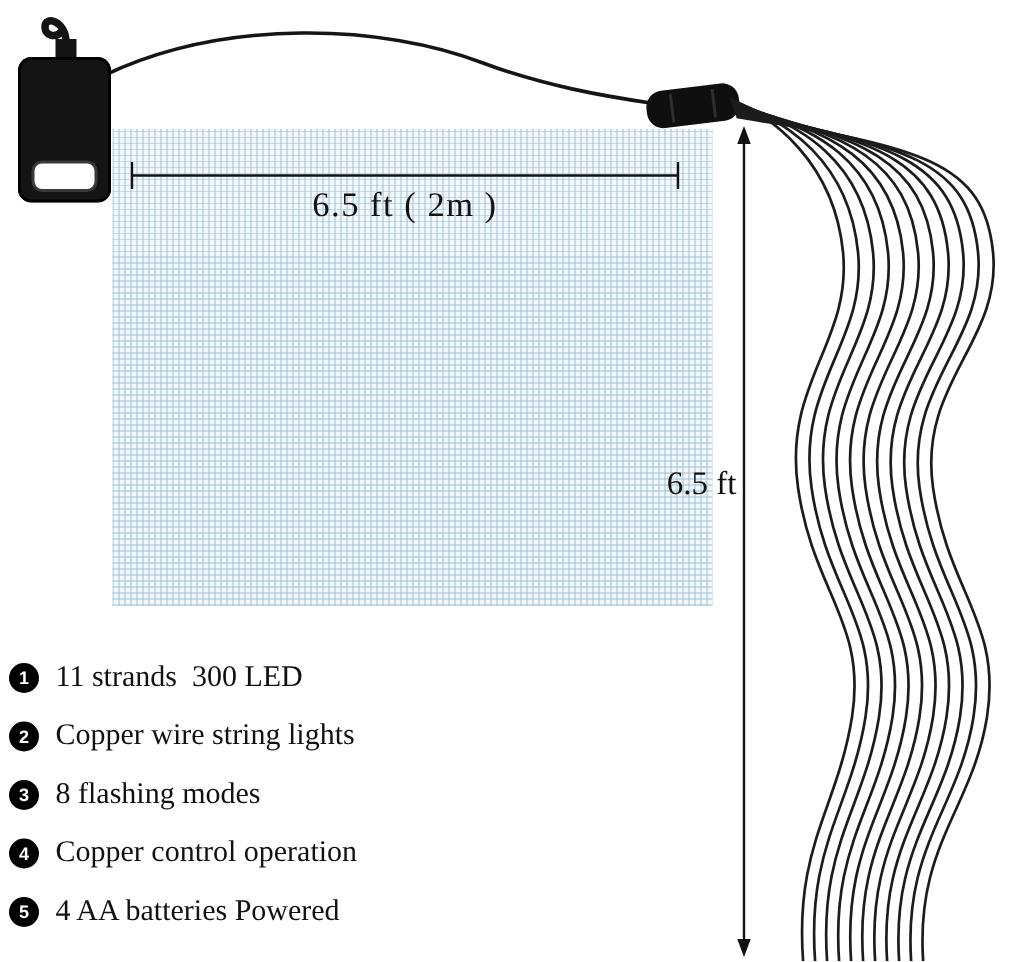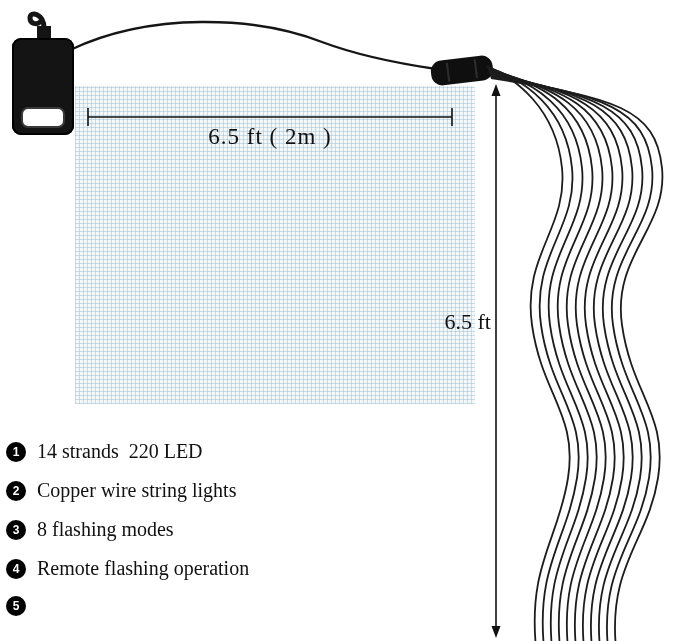--- a/index.html
+++ b/index.html
@@ -164,32 +164,33 @@
 
   <div class="dim-h-label">6.5 ft ( 2m )</div>
 
   <div class="dim-v-label">
     <span>6.5 ft</span>
   </div>
 
   <div class="features">
     <div class="feature-row">
       <span class="bullet">1</span>
-      <span>14 strands  220 LED</span>
+      <span>11 strands  300 LED</span>
     </div>
     <div class="feature-row">
       <span class="bullet">2</span>
       <span>Copper wire string lights</span>
     </div>
     <div class="feature-row">
       <span class="bullet">3</span>
       <span>8 flashing modes</span>
     </div>
     <div class="feature-row">
       <span class="bullet">4</span>
-      <span>Remote flashing operation</span>
+      <span>Copper control operation</span>
     </div>
     <div class="feature-row">
       <span class="bullet">5</span>
+      <span>4 AA batteries Powered</span>
     </div>
   </div>
 
 </div>
 
 </body></html>

